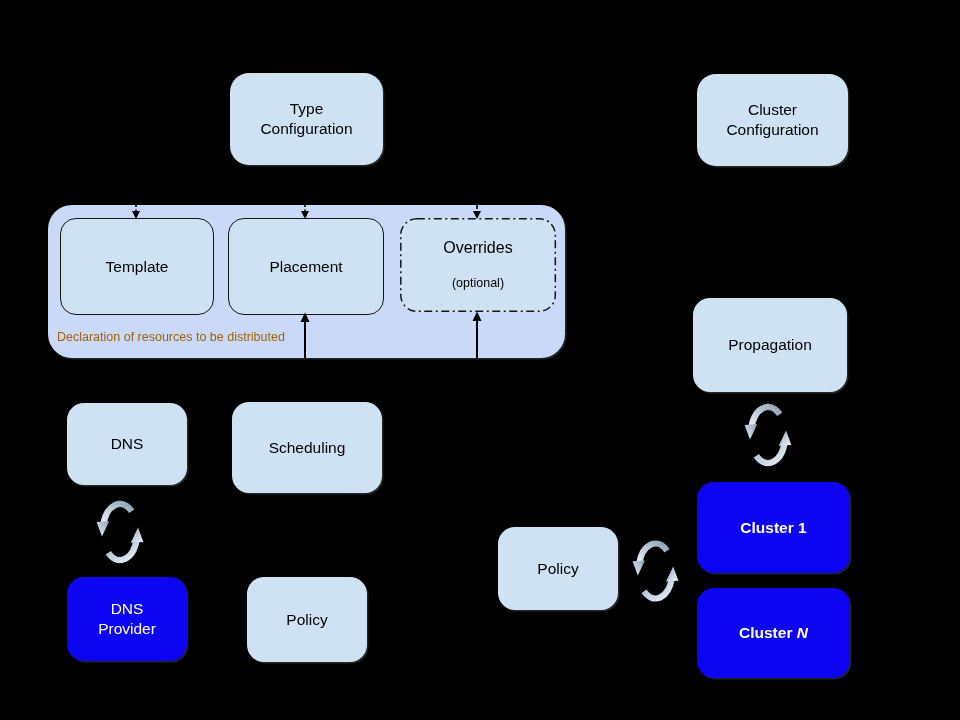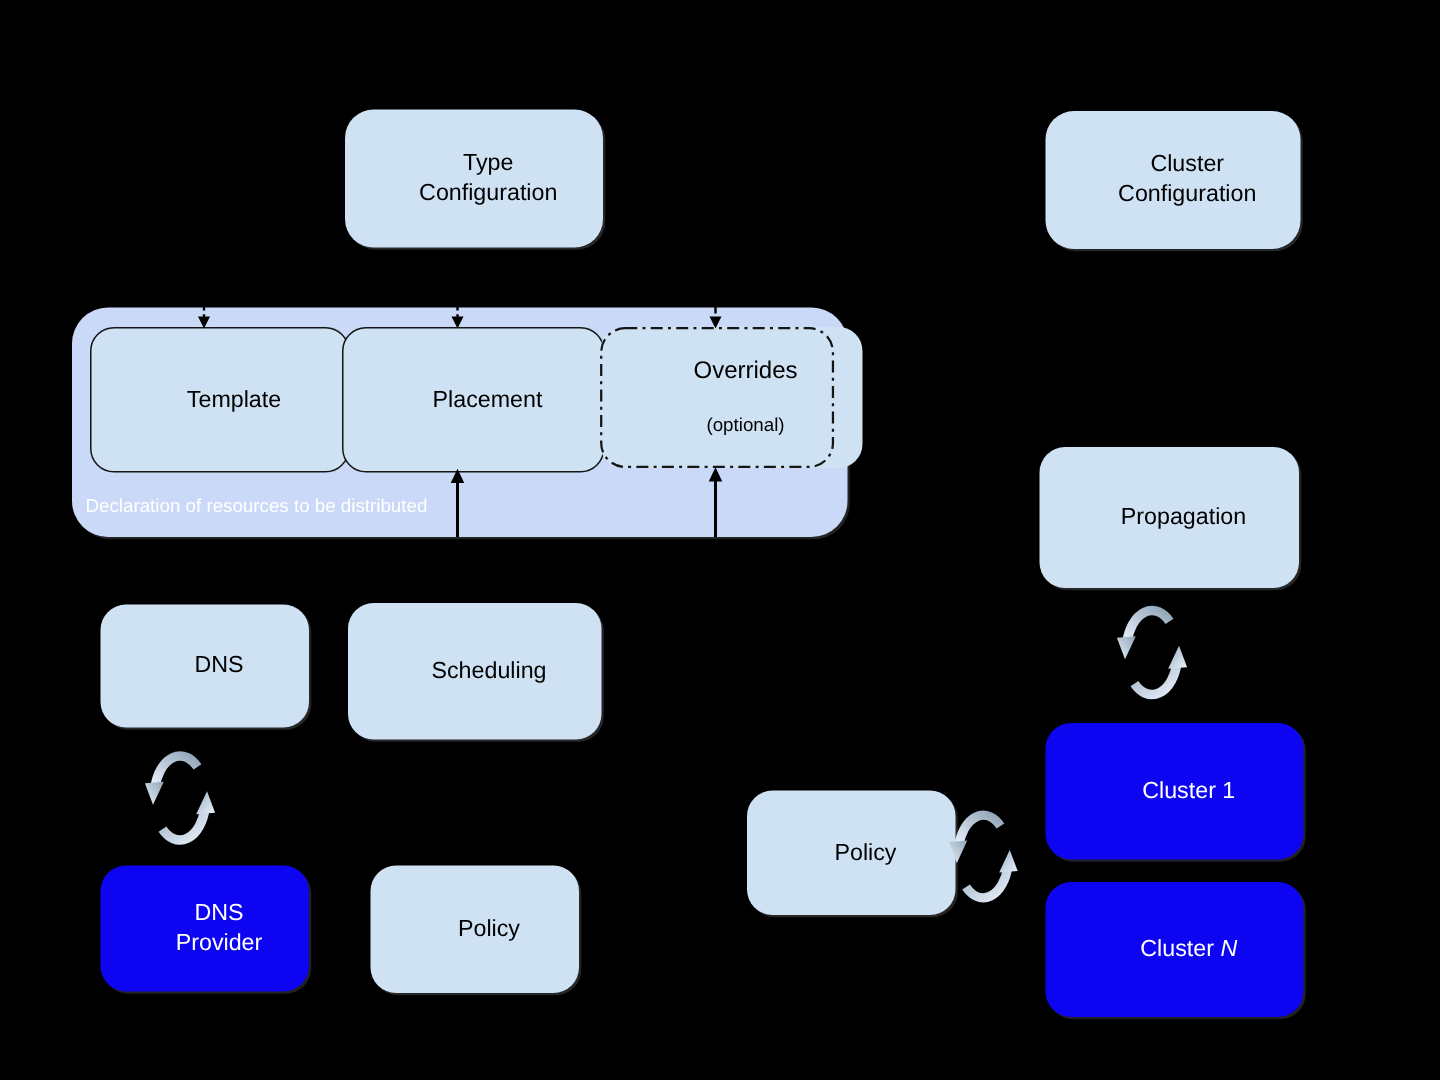--- a/index.html
+++ b/index.html
@@ -5,52 +5,52 @@
   html,body{margin:0;padding:0;background:#000;}
   .stage{
     position:relative;width:960px;height:720px;overflow:hidden;
     background:var(--background,#000);
     font-family:"Liberation Sans", sans-serif;
   }
   .box{
     position:absolute;display:flex;flex-direction:column;
     align-items:center;justify-content:center;text-align:center;
     white-space:pre-line;color:var(--text-dark,#000);
-    font-size:15.5px;line-height:1.26;padding-left:19px;
+    font-size:15.5px;line-height:1.26;
   }
   .light{
     background:var(--light-box,#cfe2f3);
     border-radius:17px;
     box-shadow:1.5px 1.5px 0 rgba(70,70,70,0.55);
   }
   .blue{
     background:var(--blue-box,#0d04f2);
     color:var(--text-light,#fff);
     border-radius:17px;
     box-shadow:1.5px 1.5px 0 rgba(60,60,60,0.55);
   }
-  .bold{font-weight:normal;}
+  .bold{font-weight:bold;}
   #container-box{
     position:absolute;left:48px;top:205px;width:517px;height:153px;
     background:var(--container,#c9d9f7);border-radius:24px;
     box-shadow:1.5px 1.5px 0 rgba(70,70,70,0.5);
   }
   .inner{
     background:var(--light-box,#cfe2f3);
     border:1.5px solid #151515;border-radius:16px;box-shadow:none;
   }
   #type-config{left:230px;top:73px;width:153px;height:92px;border-radius:19px;}
   #cluster-config{left:697px;top:74px;width:151px;height:92px;border-radius:19px;}
   #template-box{left:60px;top:218px;width:152px;height:95px;}
   #placement-box{left:228px;top:218px;width:154px;height:95px;border-radius:16px;}
   #overrides-box{left:400px;top:218px;width:156px;height:94px;background:var(--light-box,#cfe2f3);border-radius:16px;text-align:center;}
   .ovr-title{font-size:16px;}
   .ovr-sub{font-size:12.5px;margin-top:18px;}
   #declaration-caption{
-    position:absolute;left:57px;top:330px;font-size:12.5px;color:#ffffff;
+    position:absolute;left:57px;top:330px;font-size:12.5px;color:#a16207;
   }
   #dns-box{left:67px;top:403px;width:120px;height:82px;}
   #scheduling-box{left:232px;top:402px;width:150px;height:91px;}
   #dns-provider-box{left:67px;top:577px;width:120px;height:84px;}
   #policy-box{left:247px;top:577px;width:120px;height:85px;}
   #propagation-box{left:693px;top:298px;width:154px;height:94px;text-align:center;}
   #status-box{left:498px;top:527px;width:120px;height:83px;}
   #cluster1-box{left:697px;top:482px;width:153px;height:91px;}
   #clusterN-box{left:697px;top:588px;width:153px;height:90px;}
   #clusterN-box i{margin-left:0.28em;}

